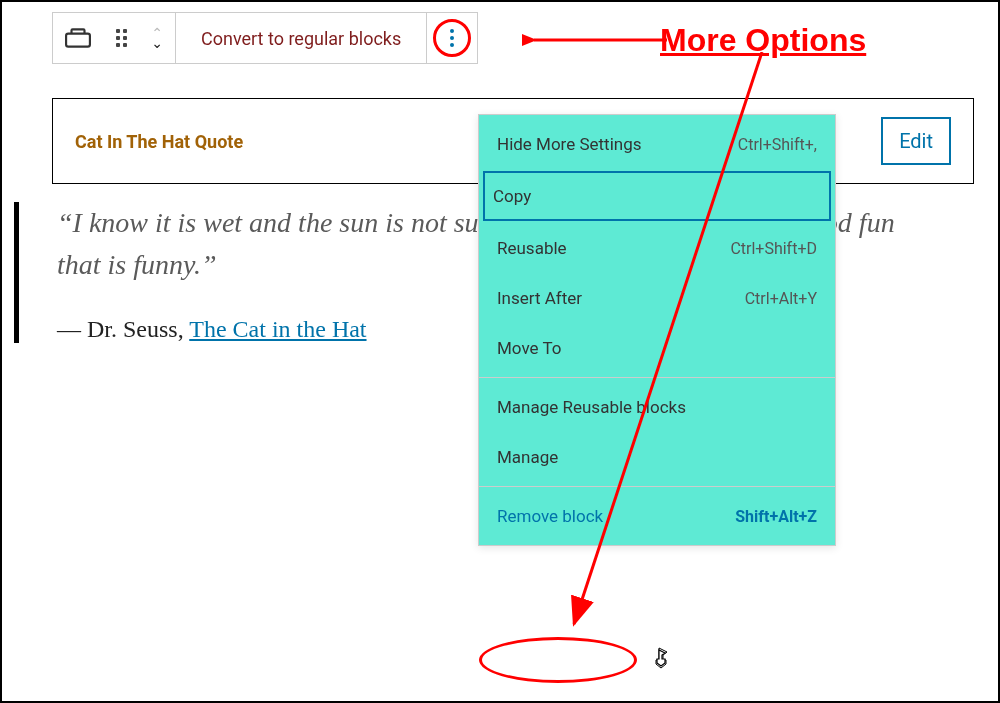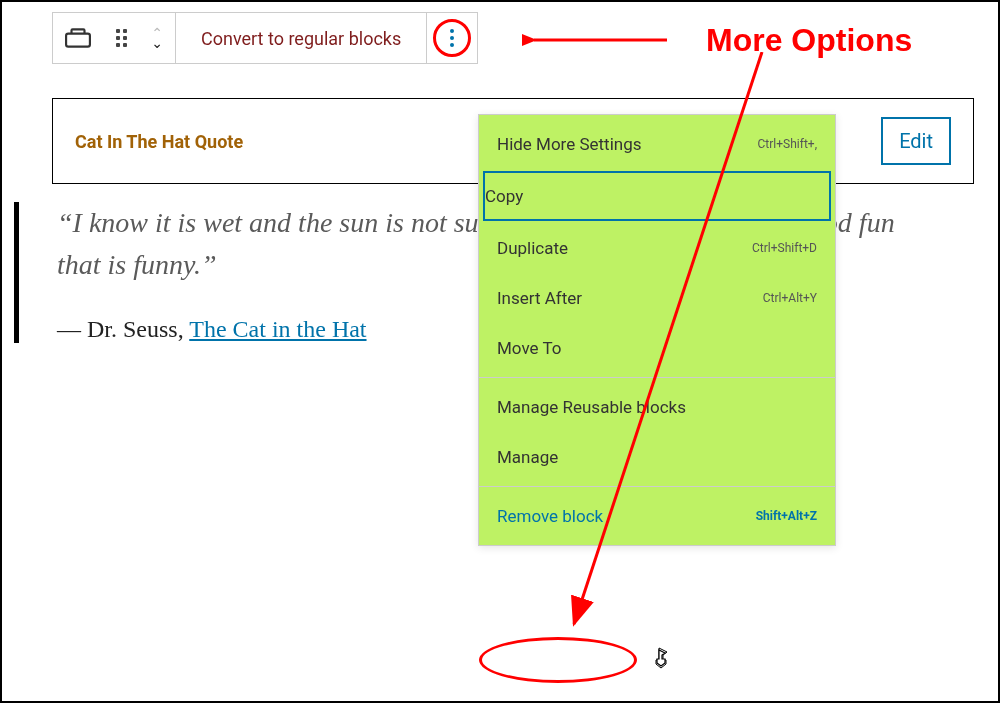--- a/index.html
+++ b/index.html
@@ -151,63 +151,64 @@
       text-decoration: underline;
       text-decoration-color: #0073aa;
       cursor: pointer;
     }
     .dropdown {
       position: absolute;
       top: 112px;
       left: 476px;
       width: 358px;
       border: 1px solid #ccc;
-      background: #bef264;
+      background: #5eead4;
       box-shadow: 0 2px 8px rgba(0,0,0,0.1);
     }
     .dropdown-section {
       border-bottom: 1px solid #ccc;
       padding: 4px 0;
     }
     .dropdown-section:last-child {
       border-bottom: none;
     }
     .dropdown-item {
       display: flex;
       justify-content: space-between;
       align-items: center;
       padding: 15px 18px;
       font-size: 17px;
       color: #333;
       cursor: pointer;
     }
     .dropdown-item .shortcut {
       color: #555;
-      font-size: 12px;
+      font-size: 16px;
     }
     .dropdown-item.highlighted {
       border: 2px solid #0073aa;
       margin: 2px 4px;
-      padding: 13px 0;
+      padding: 13px 8px;
     }
     .dropdown-item.remove {
       color: #0073aa;
     }
     .dropdown-item.remove .shortcut {
       color: #0073aa;
       font-weight: bold;
     }
     .annotation-label {
       position: absolute;
       top: 20px;
-      left: 704px;
+      left: 658px;
       font-size: 32px;
       color: red;
       font-weight: bold;
       font-family: Arial, sans-serif;
+      text-decoration: underline;
     }
     .red-ellipse-remove {
       position: absolute;
       top: 635px;
       left: 477px;
       width: 158px;
       height: 46px;
       border: 3px solid red;
       border-radius: 50%;
       pointer-events: none;
@@ -297,21 +298,21 @@
   <div class="dropdown-section">
     <div class="dropdown-item">
       <span>Hide More Settings</span>
       <span class="shortcut">Ctrl+Shift+,</span>
     </div>
     <div class="dropdown-item highlighted">
       <span>Copy</span>
       <span class="shortcut"></span>
     </div>
     <div class="dropdown-item">
-      <span>Duplicate</span>
+      <span>Reusable</span>
       <span class="shortcut">Ctrl+Shift+D</span>
     </div>
     <div class="dropdown-item">
       <span>Insert After</span>
       <span class="shortcut">Ctrl+Alt+Y</span>
     </div>
     <div class="dropdown-item">
       <span>Move To</span>
       <span class="shortcut"></span>
     </div>

